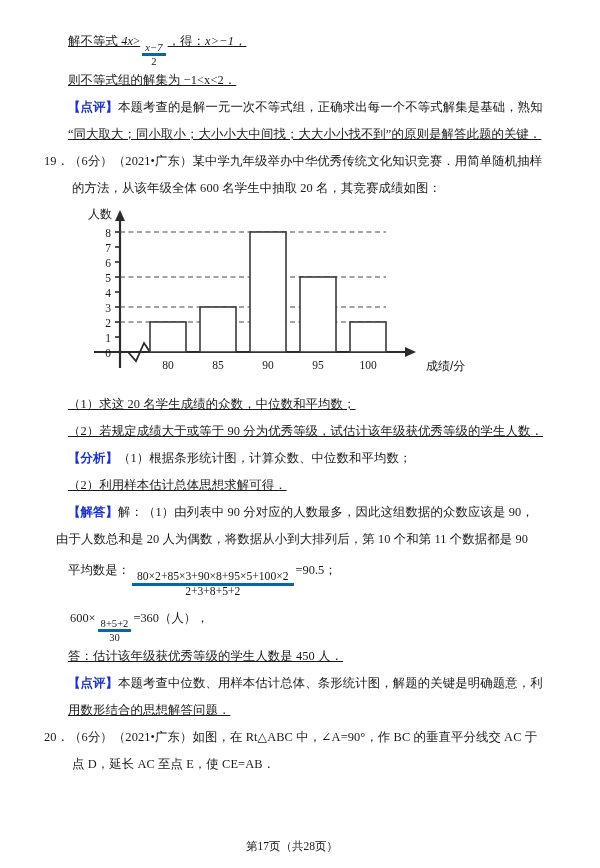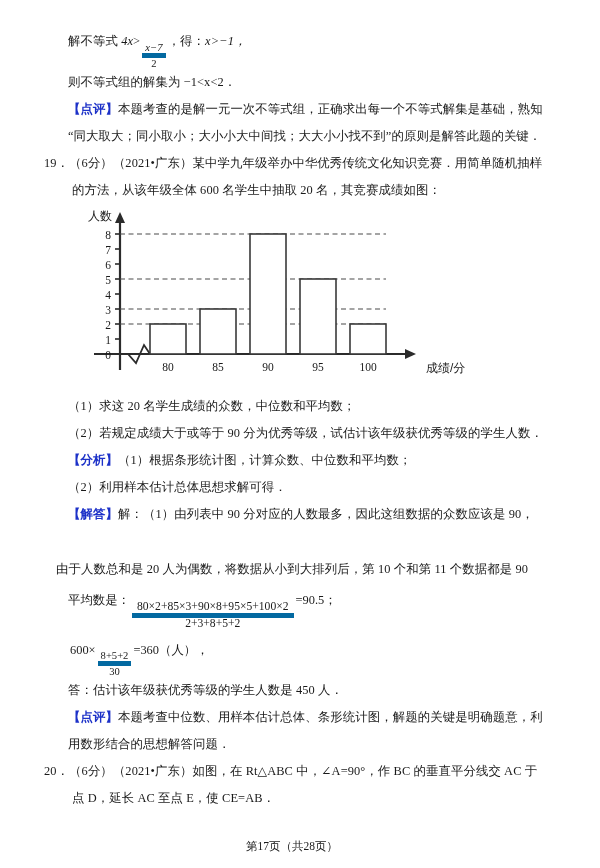--- a/index.html
+++ b/index.html
@@ -22,40 +22,40 @@
     box-sizing: border-box;
   }
 
   
   .line {
     font-size: 12.4px;
     line-height: 27px;
     white-space: nowrap;
     letter-spacing: .1px;
   }
-  .indent-1 { padding-left: 28px; }
+  .indent-1 { padding-left: 28px; text-decoration: underline; }
   .indent-hang { padding-left: 46px; text-indent: -46px; }
 
   .tag {
     color: #1c31c8;
     font-weight: bold;
   }
   .it { font-style: italic; font-family: "Liberation Serif", serif; }
   .num { font-family: "Liberation Serif", serif; }
 
   
   .frac {
     display: inline-flex;
     flex-direction: column;
     align-items: center;
     vertical-align: -0.52em;
     margin: 0 2px;
     line-height: 1.06;
   }
-  .frac > .nu { border-bottom: 5px solid #0369a1; padding: 0 3px 0px 3px; }
+  .frac > .nu { border-bottom: 3px solid #0369a1; padding: 0 3px 0px 3px; }
   .frac > .de { padding: 0px 3px 0 3px; }
   .frac.small { font-size: 10.6px; }
   .frac.big  { font-size: 11.6px; }
   .frac.big > .nu, .frac.big > .de { padding: 0 5px; }
 
   .eqline {
     font-size: 12.4px;
     line-height: 34px;
     white-space: nowrap;
     padding-left: 46px;
@@ -155,21 +155,21 @@
   <div class="line indent-1">（2）若规定成绩大于或等于 90 分为优秀等级，试估计该年级获优秀等级的学生人数．</div>
 
   <div class="line" style="padding-left:28px;">
     <span class="tag">【分析】</span><span>（1）根据条形统计图，计算众数、中位数和平均数；</span>
   </div>
   <div class="line indent-1">（2）利用样本估计总体思想求解可得．</div>
 
   <div class="line" style="padding-left:28px;">
     <span class="tag">【解答】</span><span>解：（1）由列表中 90 分对应的人数最多，因此这组数据的众数应该是 90，</span>
   </div>
-  <div class="line" style="padding-left:16px;margin-top:28px;">由于人数总和是 20 人为偶数，将数据从小到大排列后，第 10 个和第 11 个数据都是 90</div>
+  <div class="line" style="padding-left:16px;">由于人数总和是 20 人为偶数，将数据从小到大排列后，第 10 个和第 11 个数据都是 90</div>
 
   <div class="eqline" style="padding-left:28px;">
     <span>平均数是：</span><span class="frac big">
         <span class="nu num">80×2+85×3+90×8+95×5+100×2</span>
         <span class="de num">2+3+8+5+2</span>
       </span><span class="num">=90.5；</span>
   </div>
 
 
   <div class="eqline" style="padding-left:30px;line-height:38px;">

